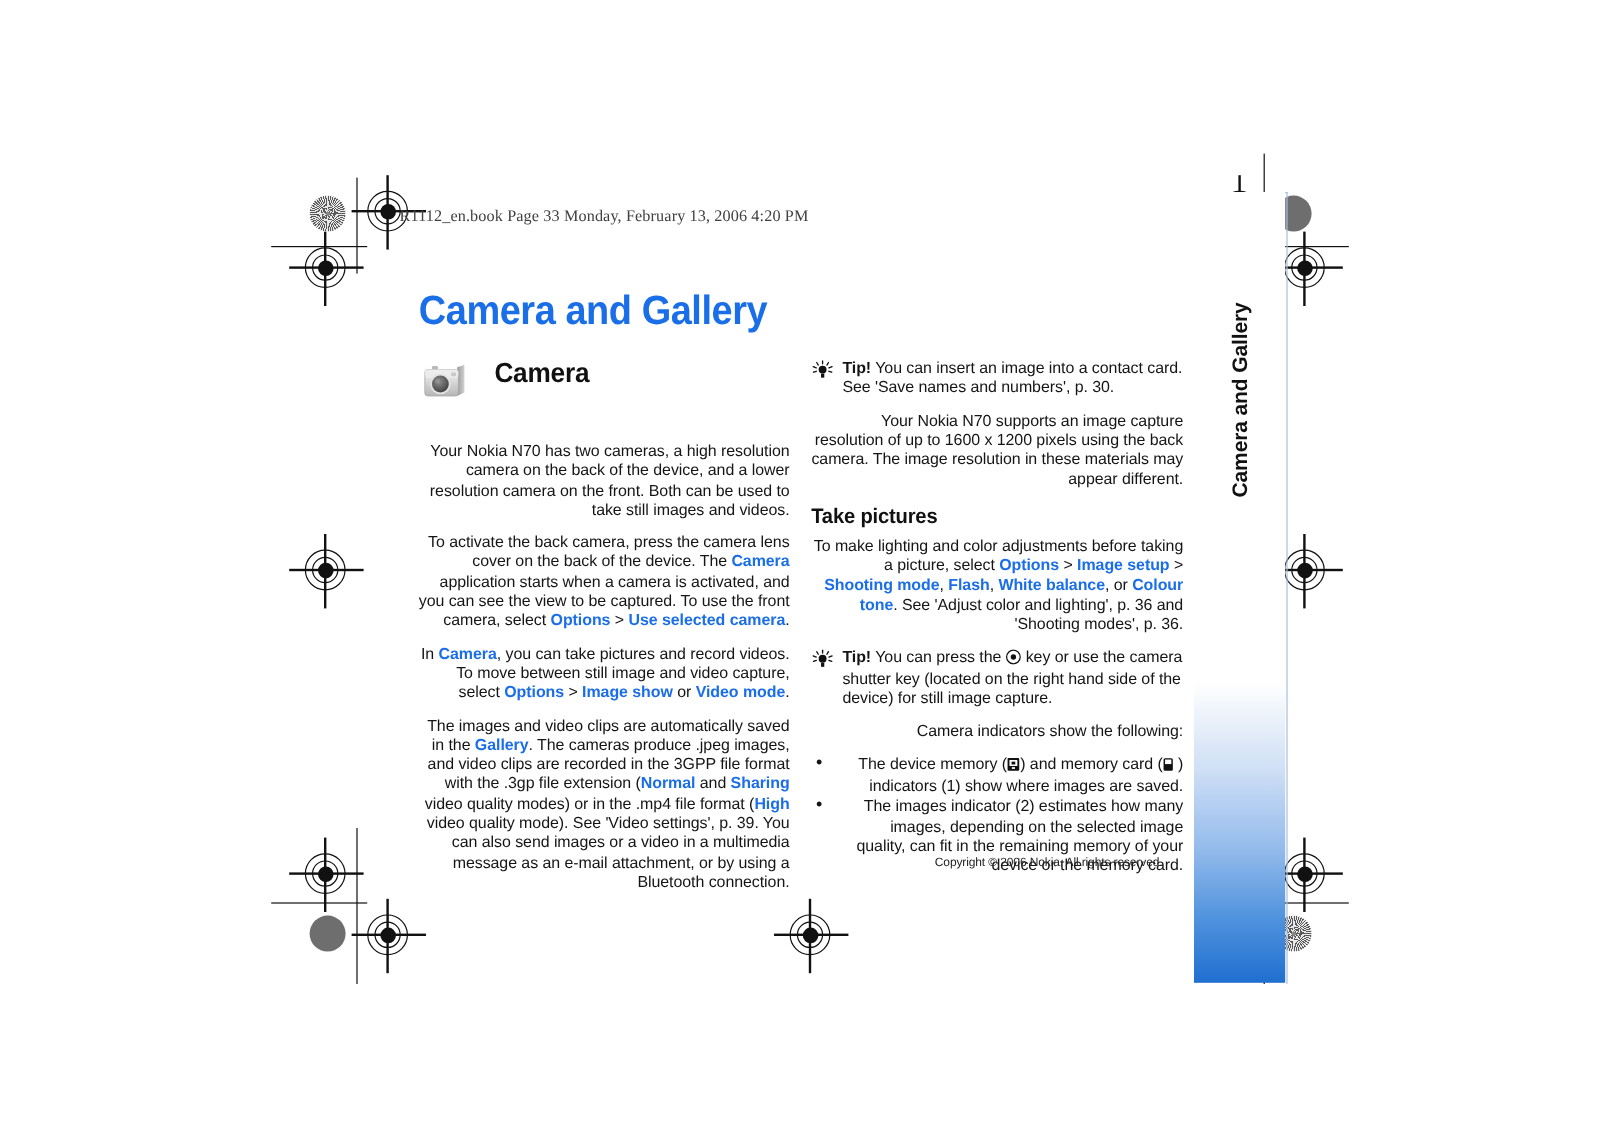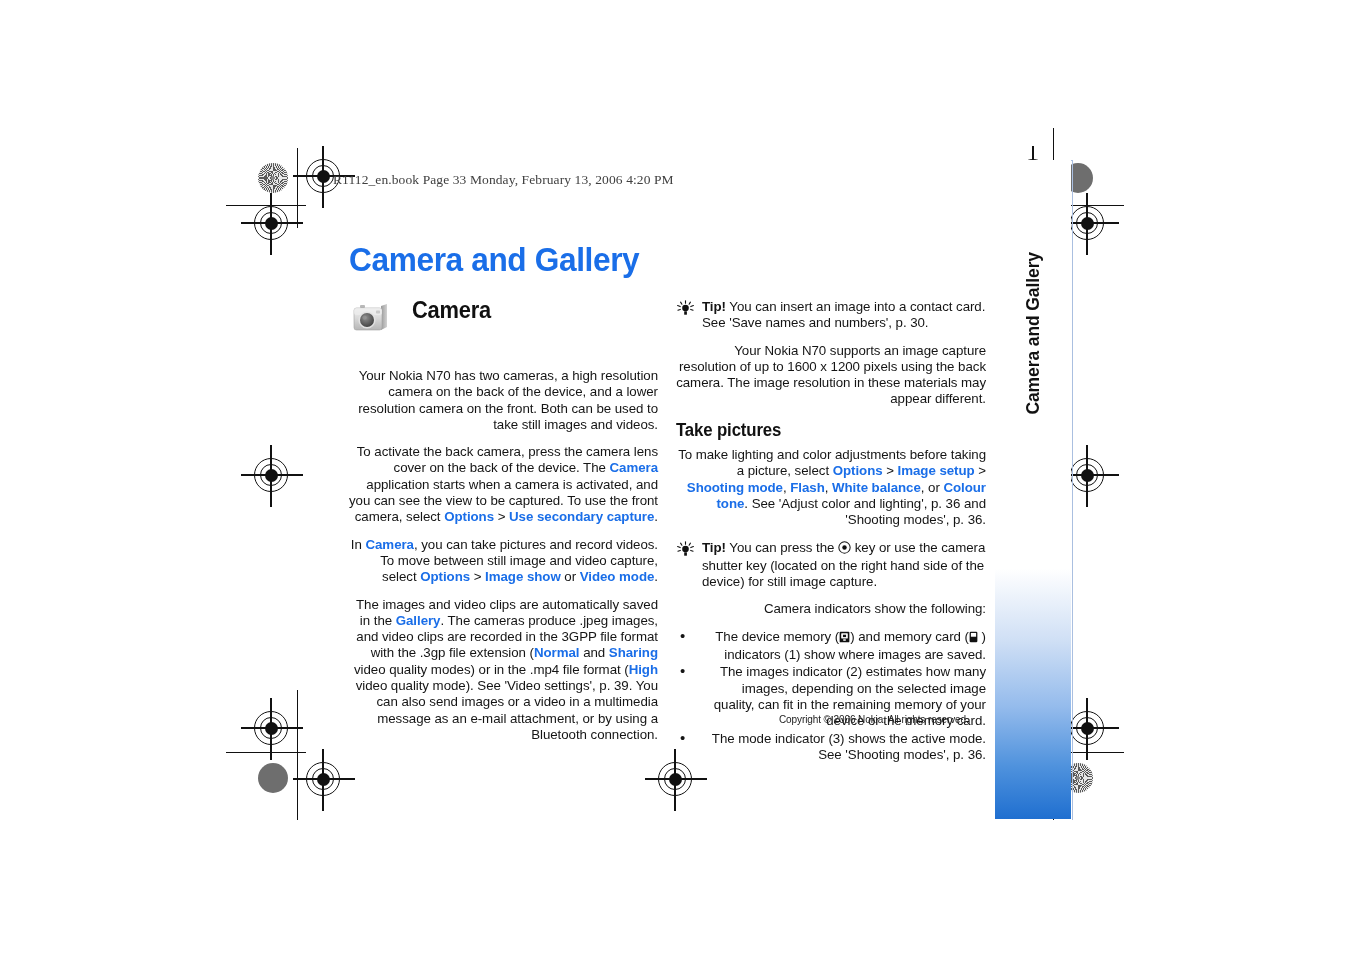--- a/index.html
+++ b/index.html
@@ -333,21 +333,21 @@
     <circle cx="13.6" cy="17.6" r="2.2" fill="#9b9b9b" opacity="0.5"></circle>
     <rect x="25" y="10.5" width="4" height="3" rx="0.7" fill="#c9c9c9"></rect>
   </svg>
 </div>
 <div class="section-h1">Camera</div>
 
 <div class="col left">
 
   <p><span>Your Nokia N70 has two cameras, a high resolution camera on the back of the device, and a lower resolution camera on the front. Both can be used to take still images and videos.</span></p>
 
-  <p><span>To activate the back camera, press the camera lens cover on the back of the device. The </span><span class="ui">Camera</span><span> application starts when a camera is activated, and you can see the view to be captured. To use the front camera, select </span><span class="ui">Options</span><span class="gt"> &gt; </span><span class="ui">Use secondary capture</span><span>.</span></p>
+  <p><span>To activate the back camera, press the camera lens cover on the back of the device. The </span><span class="ui">Camera</span><span> application starts when a camera is activated, and you can see the view to be captured. To use the front camera, select </span><span class="ui">Options</span><span class="gt"> &gt; </span><span class="ui">Use selected camera</span><span>.</span></p>
 
   <p><span>In </span><span class="ui">Camera</span><span>, you can take pictures and record videos. To move between still image and video capture, select </span><span class="ui">Options</span><span class="gt"> &gt; </span><span class="ui">Image show</span><span> or </span><span class="ui">Video mode</span><span>.</span></p>
 
   <p><span>The images and video clips are automatically saved in the </span><span class="ui">Gallery</span><span>. The cameras produce .jpeg images, and video clips are recorded in the 3GPP file format with the .3gp file extension (</span><span class="ui">Normal</span><span> and </span><span class="ui">Sharing</span><span> video quality modes) or in the .mp4 file format (</span><span class="ui">High</span><span> video quality mode). See 'Video settings', p. 39. You can also send images or a video in a multimedia message as an e-mail attachment, or by using a Bluetooth connection.</span></p>
 
 </div>
 
 <div class="col right">
 
   <div class="tip">
@@ -403,21 +403,20 @@
     <li><span>The device memory (</span><span class="inl"><svg viewBox="0 0 12 13" width="11" height="12">
             <rect x="0.7" y="0.7" width="10.6" height="11.6" rx="1" fill="#111"></rect>
             <rect x="2.4" y="2.4" width="7.2" height="5.6" rx="0.5" fill="#fff"></rect>
             <rect x="4.6" y="9.0" width="2.8" height="1.6" fill="#fff"></rect>
             <rect x="4.3" y="4.0" width="3.4" height="2.6" fill="#111"></rect>
           </svg></span><span>) and memory card (</span><span class="inl"><svg viewBox="0 0 10 13" width="9" height="12">
             <rect x="0.7" y="0.7" width="8.6" height="11.6" rx="1.4" fill="#111"></rect>
             <rect x="2.1" y="2.0" width="5.8" height="4.2" fill="#fff"></rect>
           </svg></span><span> ) indicators (1) show where images are saved.</span></li>
     <li><span>The images indicator (2) estimates how many images, depending on the selected image quality, can fit in the remaining memory of your device or the memory card.</span></li>
-    <li><span>The mode indicator (3) shows the active mode. See 'Shooting modes', p. 36.</span></li>
   </ul>
 
 </div>
 
 <div class="copyright">Copyright © 2006 Nokia. All rights reserved.</div>
 
 <div class="tab">
   <div class="tab-label"><span>Camera and Gallery</span></div>
   <div class="page-num">33</div>
 </div>

